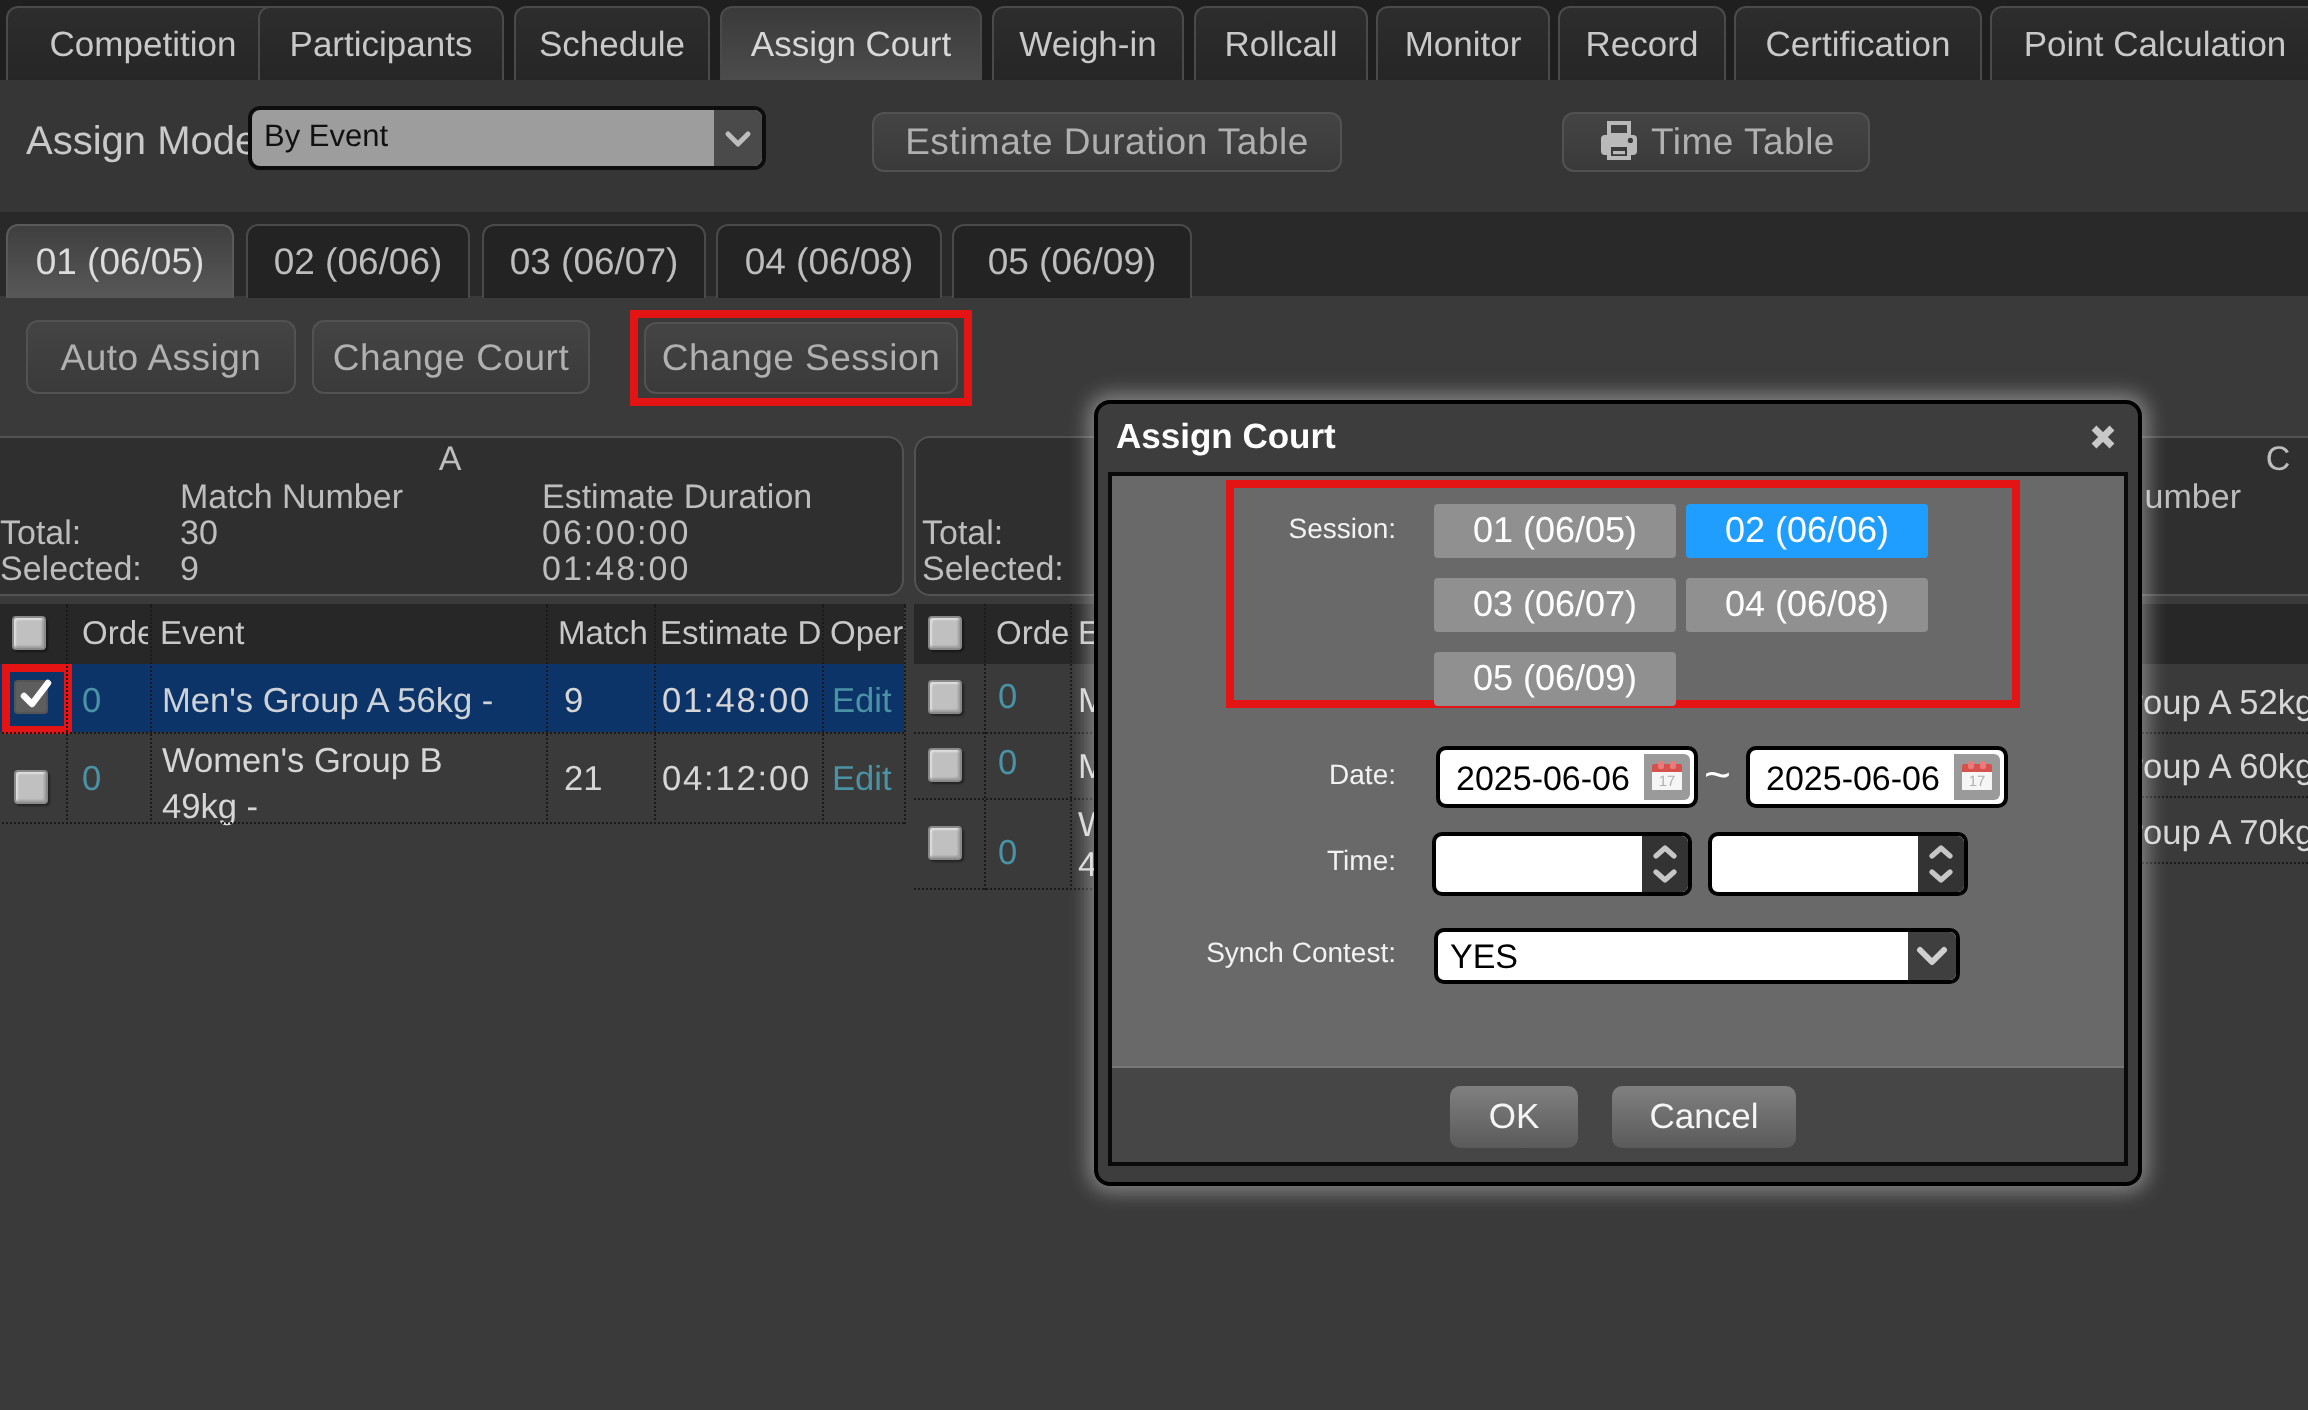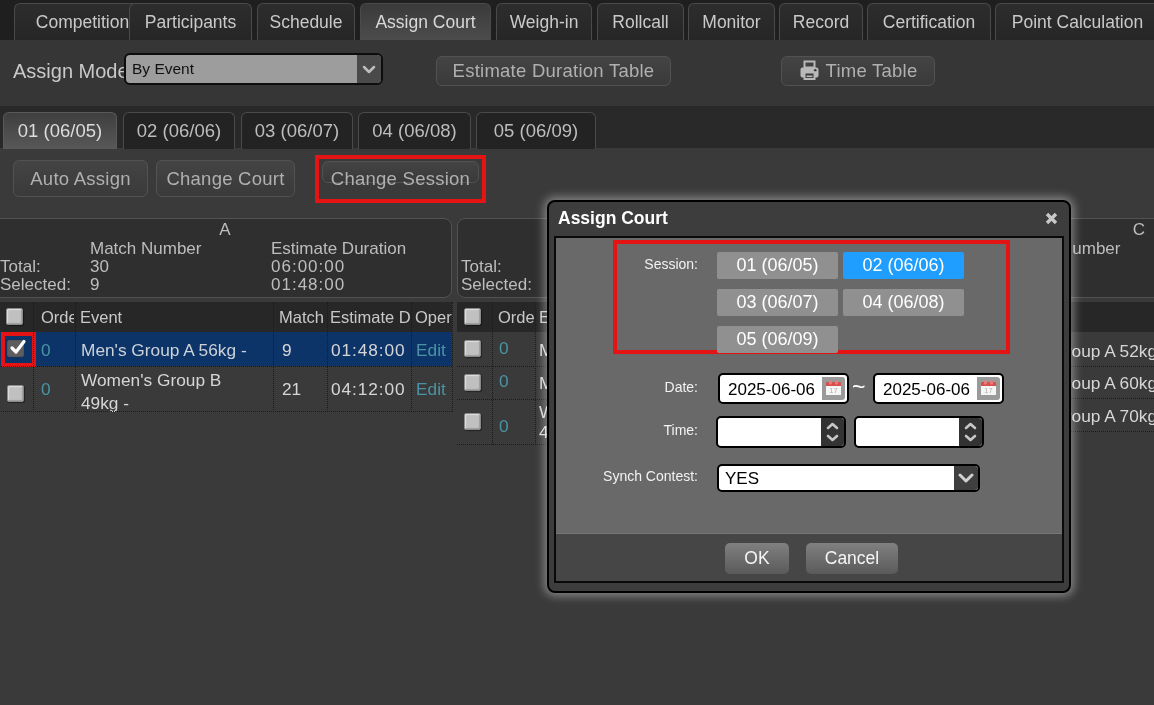--- a/index.html
+++ b/index.html
@@ -54,21 +54,21 @@
   color:#000; font-size:17px; }
 .okbtn { position:absolute; background:linear-gradient(#808080,#5a5a5a); border:none;
   border-radius:5px; color:#f5f5f5; font-size:17.5px; text-align:center; height:31px; line-height:31px; }
 </style>
 </head>
 <body>
 <div id="topbar"></div>
 <div id="toolbar"></div>
 <div id="sstrip"></div>
 
-<div class="ttab" style="left:3px;width:137px;margin-left:11px;">Competition</div>
+<div class="ttab" style="left:3px;width:137px;">Competition</div>
 <div class="ttab" style="left:129px;width:123px;">Participants</div>
 <div class="ttab" style="left:257px;width:98px;">Schedule</div>
 <div class="ttab act" style="left:360px;width:131px;">Assign Court</div>
 <div class="ttab" style="left:496px;width:96px;">Weigh-in</div>
 <div class="ttab" style="left:597px;width:87px;">Rollcall</div>
 <div class="ttab" style="left:688px;width:87px;">Monitor</div>
 <div class="ttab" style="left:779px;width:84px;">Record</div>
 <div class="ttab" style="left:867px;width:124px;">Certification</div>
 <div class="ttab" style="left:995px;width:165px;">Point Calculation</div>
 
@@ -93,21 +93,21 @@
 
 <div class="stab act" style="left:3px;width:114px;">01 (06/05)</div>
 <div class="stab" style="left:123px;width:112px;">02 (06/06)</div>
 <div class="stab" style="left:241px;width:112px;">03 (06/07)</div>
 <div class="stab" style="left:358px;width:113px;">04 (06/08)</div>
 <div class="stab" style="left:476px;width:120px;">05 (06/09)</div>
 
 <div class="gbtn" style="left:13px;top:160px;width:135px;height:37px;line-height:35px;">Auto Assign</div>
 <div class="gbtn" style="left:156px;top:160px;width:139px;height:37px;line-height:35px;">Change Court</div>
 <div class="redbox" style="left:315px;top:155px;width:171px;height:48px;"></div>
-<div class="gbtn" style="left:322px;top:161px;width:157px;height:22px;line-height:34px;">Change Session</div>
+<div class="gbtn" style="left:322px;top:161px;width:157px;height:36px;line-height:34px;">Change Session</div>
 
 <div class="pbox" style="left:-12px;width:464px;"></div>
 <div class="ptxt" style="left:-2px;top:220px;width:454px;text-align:center;">A</div>
 <div class="ptxt" style="left:90px;top:239px;">Match Number</div>
 <div class="ptxt" style="left:271px;top:239px;">Estimate Duration</div>
 <div class="ptxt" style="left:0px;top:257px;">Total:</div>
 <div class="ptxt" style="left:90px;top:257px;">30</div>
 <div class="ptxt" style="left:271px;top:257px;letter-spacing:1px;">06:00:00</div>
 <div class="ptxt" style="left:0px;top:275px;">Selected:</div>
 <div class="ptxt" style="left:90px;top:275px;">9</div>

